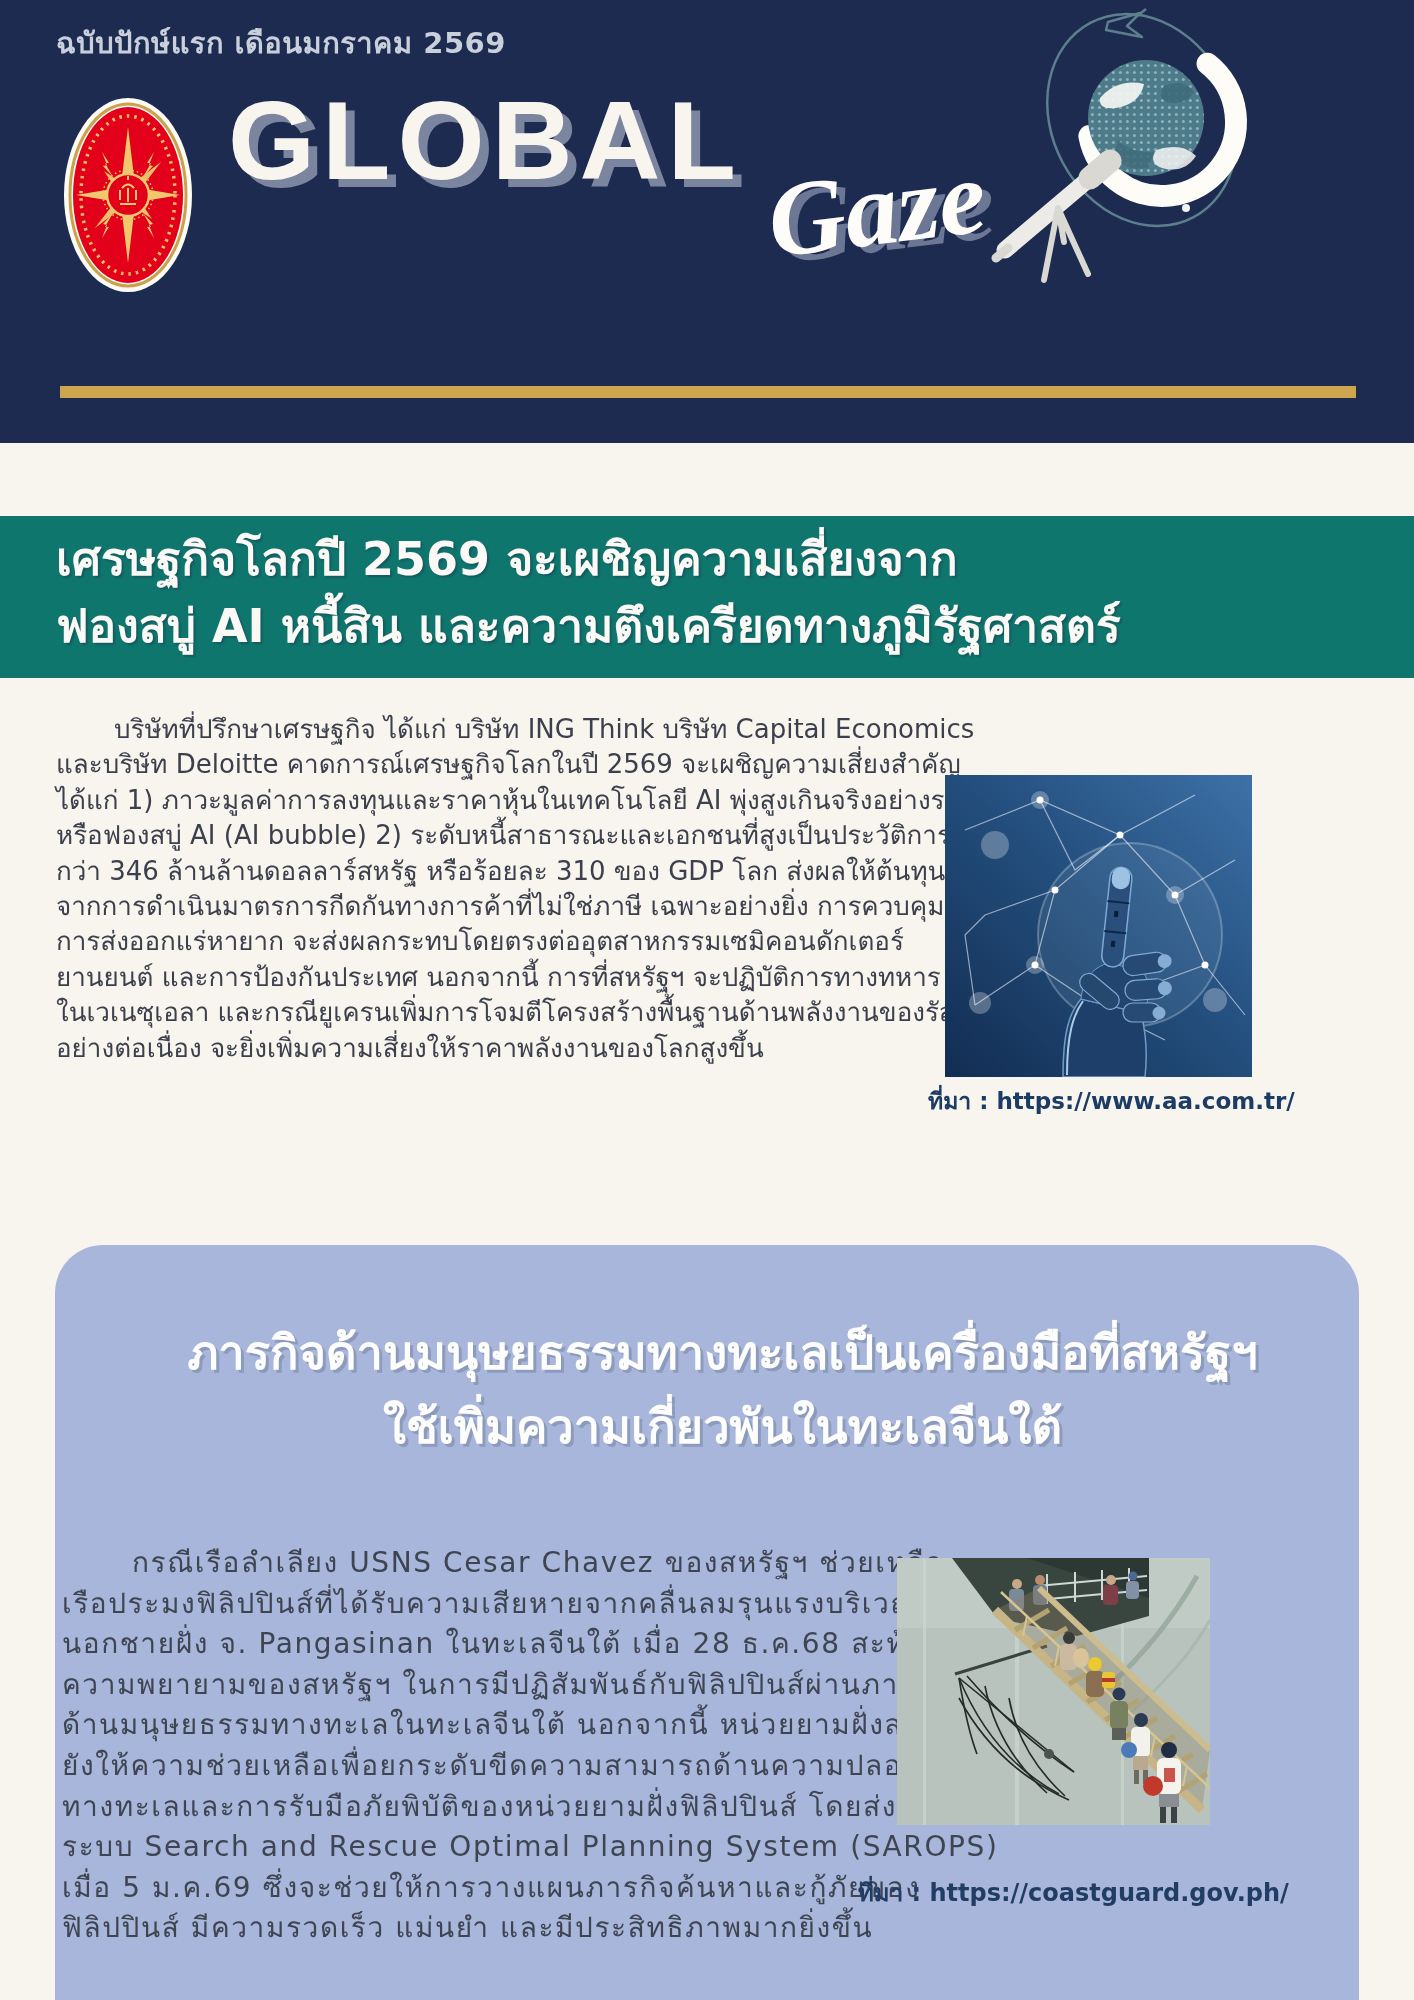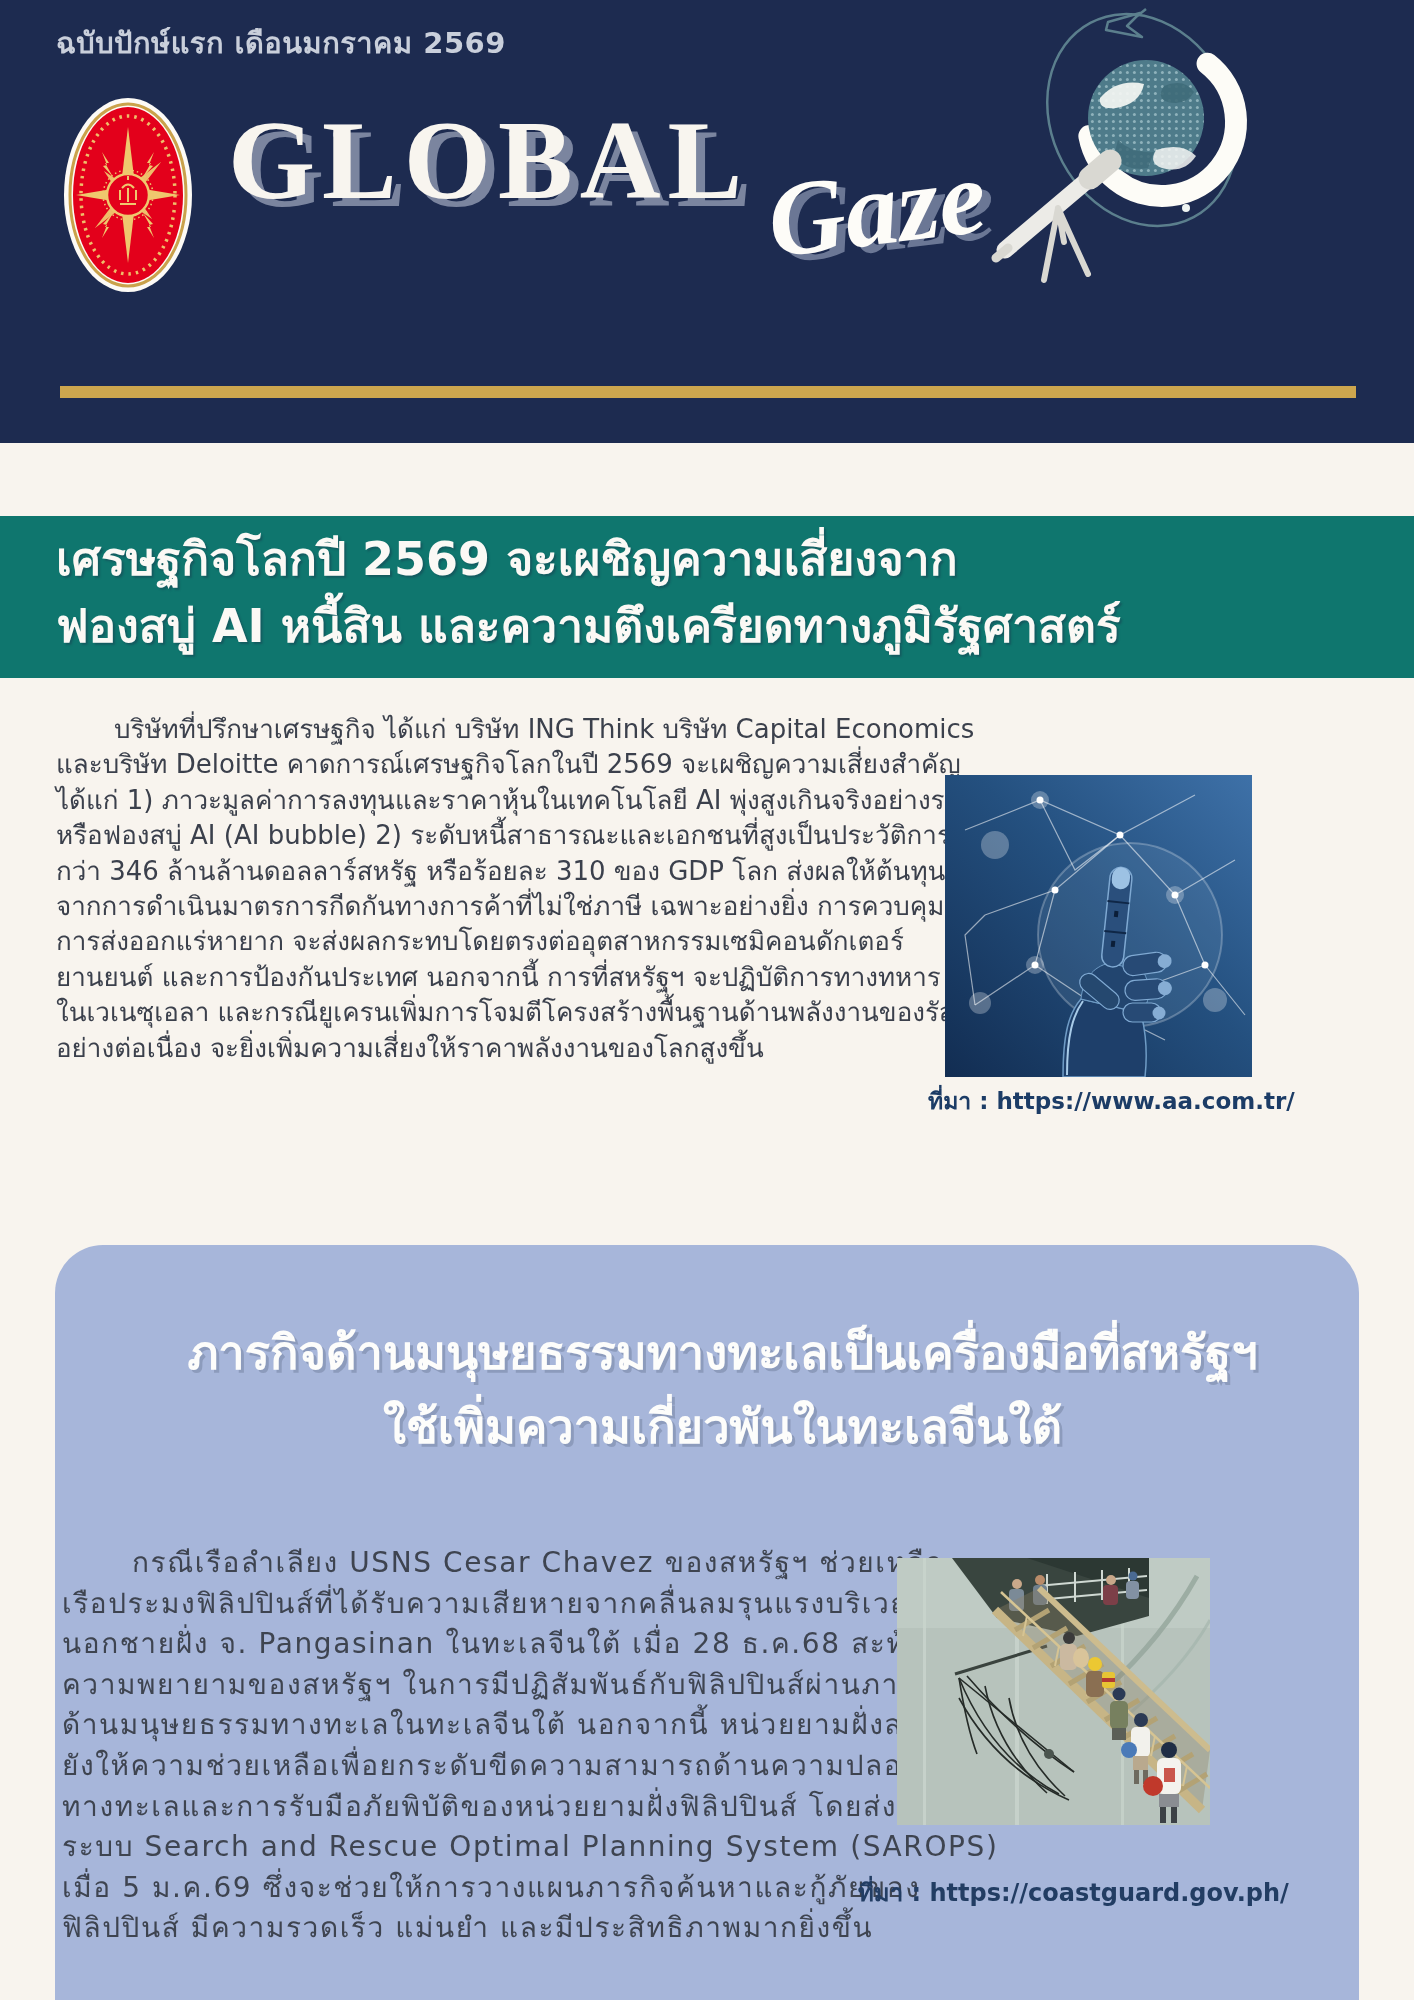--- a/index.html
+++ b/index.html
@@ -12,25 +12,24 @@
 
   
   .masthead{position:absolute;left:0;top:0;width:1414px;height:443px;background:#1d2b50;}
   .issue-line{
     position:absolute;left:56px;top:20px;
     font-size:29px;font-weight:bold;color:#c9cfdb;letter-spacing:.5px;white-space:nowrap;
   }
   .emblem{position:absolute;left:62px;top:96px;}
   .title-main{
     position:absolute;left:228px;top:76px;
-    font-family:Liberation Serif, serif;
+    font-family:Liberation Sans, sans-serif;
     font-weight:bold;font-size:112px;letter-spacing:7px;color:#f8f5ef;
     text-shadow:9px 8px 0 rgba(131,141,166,.92);
     white-space:nowrap;
-    margin-top:20px;
   }
   .title-script{
     position:absolute;left:768px;top:148px;
     font-family:"Liberation Serif","DejaVu Serif",serif;
     font-style:italic;font-weight:bold;font-size:106px;color:#fdfcf8;
     transform:rotate(-7deg);
     text-shadow:8px 7px 0 rgba(121,133,161,.85);
     white-space:nowrap;
   }
   .illustration{position:absolute;left:950px;top:0;}

